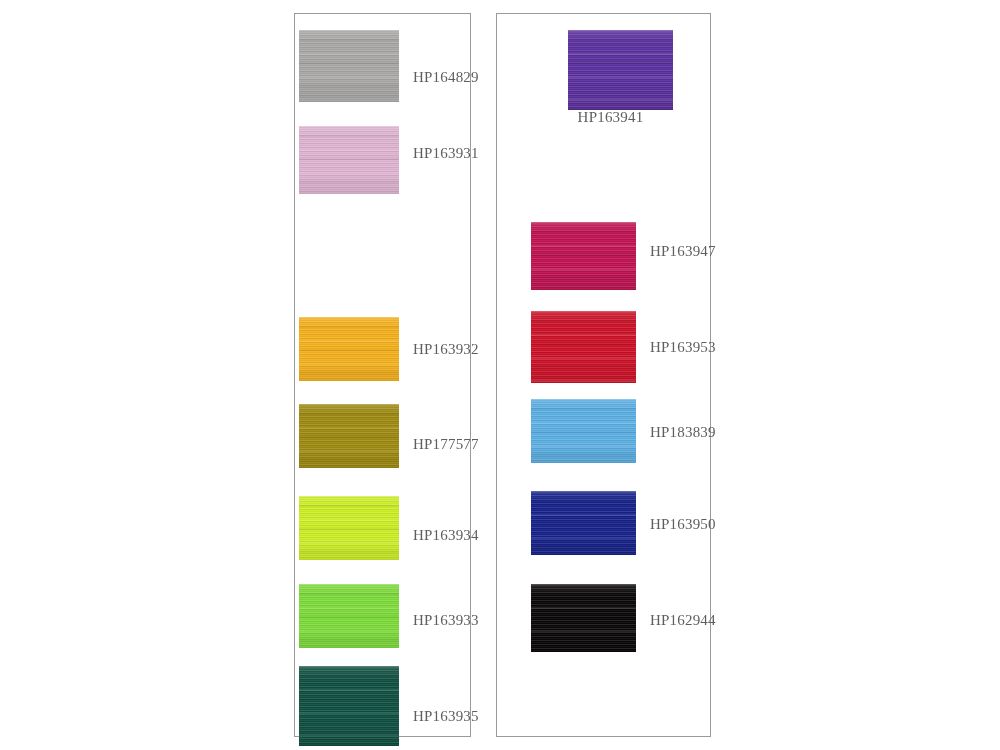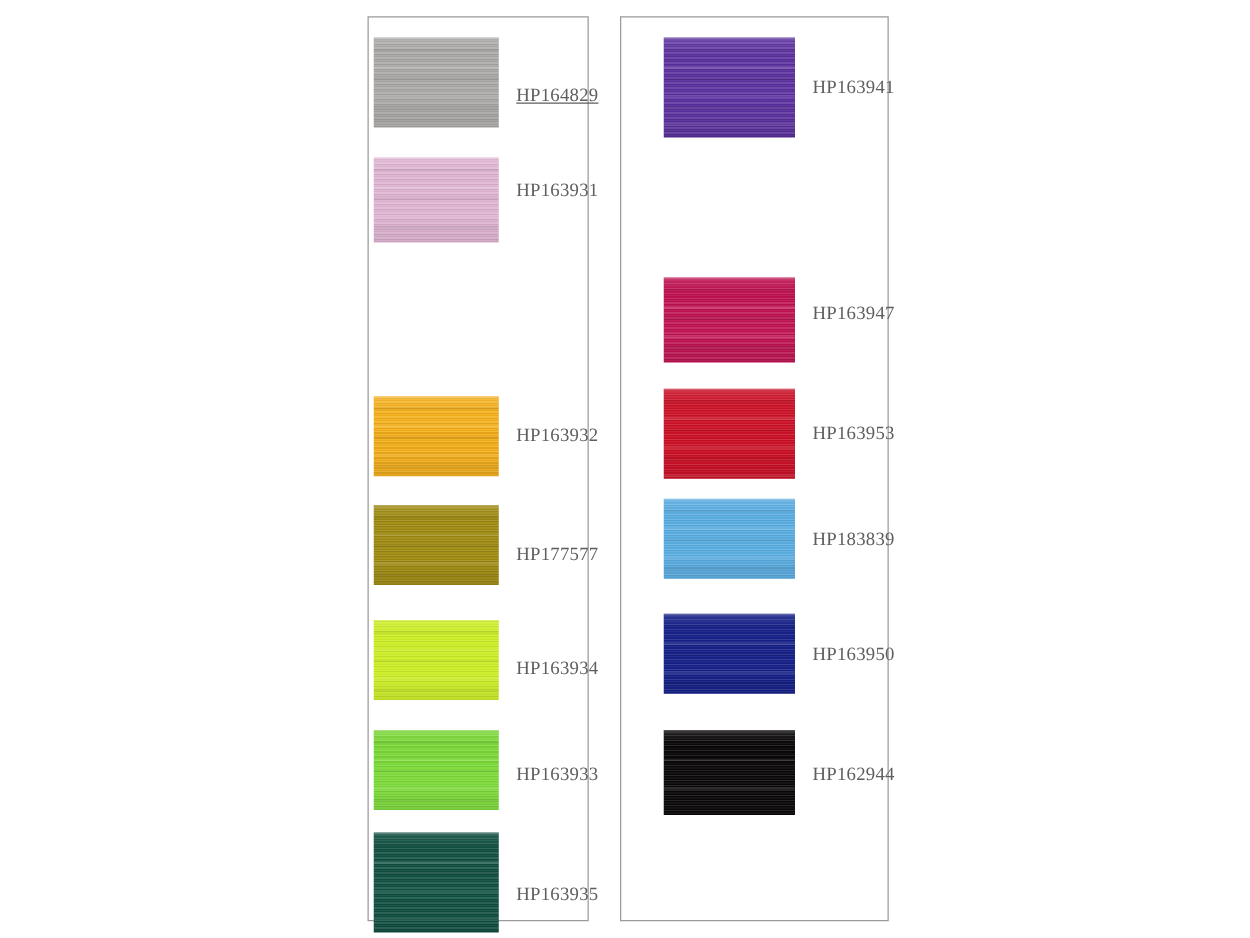--- a/index.html
+++ b/index.html
@@ -112,21 +112,21 @@
 <body>
 
 <div class="page">
 
   <div class="panel" id="panel-left">
     <div class="rows">
         <div class="row" style="top: 16px; height: 72px;">
           <div class="swatch-wrap">
             <div class="swatch" style="width: 100px; height: 72px; background-color: rgb(169, 168, 166);"></div>
           </div>
-          <div class="code" style="margin-top: 23px; text-decoration: underline;">HP164829</div>
+          <div class="code" style="margin-top: 23px;">HP164829</div>
         </div>
         <div class="row" style="top: 112px; height: 68px;">
           <div class="swatch-wrap">
             <div class="swatch" style="width: 100px; height: 68px; background-color: rgb(223, 180, 210);"></div>
           </div>
           <div class="code" style="margin-top: -14px;">HP163931</div>
         </div>
         <div class="row" style="top: 303px; height: 64px;">
           <div class="swatch-wrap">
             <div class="swatch" style="width: 100px; height: 64px; background-color: rgb(245, 176, 28);"></div>
@@ -155,21 +155,21 @@
           <div class="swatch-wrap">
             <div class="swatch" style="width: 100px; height: 80px; background-color: rgb(15, 79, 65);"></div>
           </div>
           <div class="code" style="margin-top: 20px;">HP163935</div>
         </div>
       </div>
   </div>
 
   <div class="panel" id="panel-right">
     <div class="rows">
-        <div class="row" style="top: 16px; height: 80px;">
+        <div class="row" style="top: 16px; height: 80px; flex-direction: column;">
           <div class="swatch-wrap">
             <div class="swatch" style="width: 105px; height: 80px; background-color: rgb(91, 47, 158);"></div>
           </div>
           <div class="code" style="margin-top: 0px;">HP163941</div>
         </div>
         <div class="row" style="top: 208px; height: 68px;">
           <div class="swatch-wrap">
             <div class="swatch" style="width: 105px; height: 68px; background-color: rgb(192, 18, 82);"></div>
           </div>
           <div class="code" style="margin-top: -9px;">HP163947</div>

